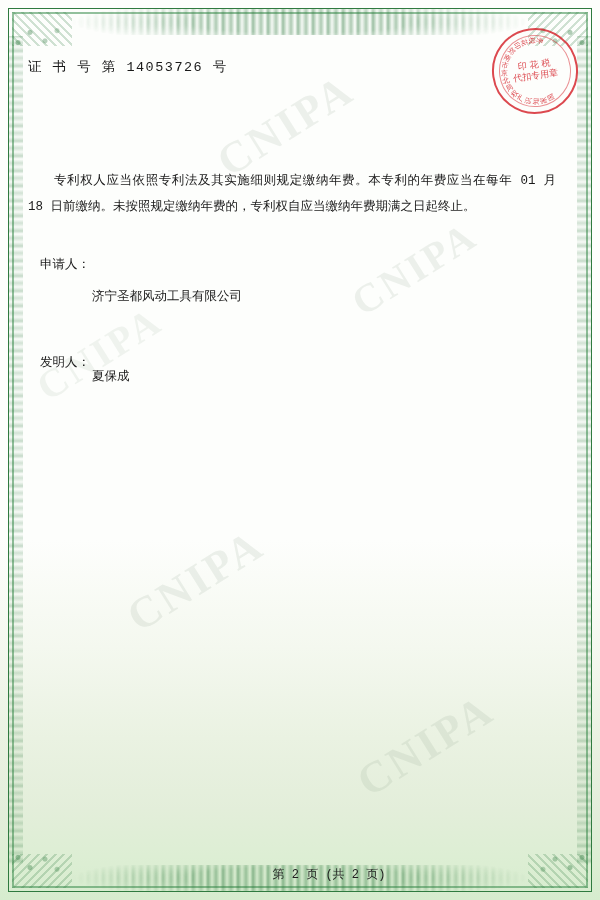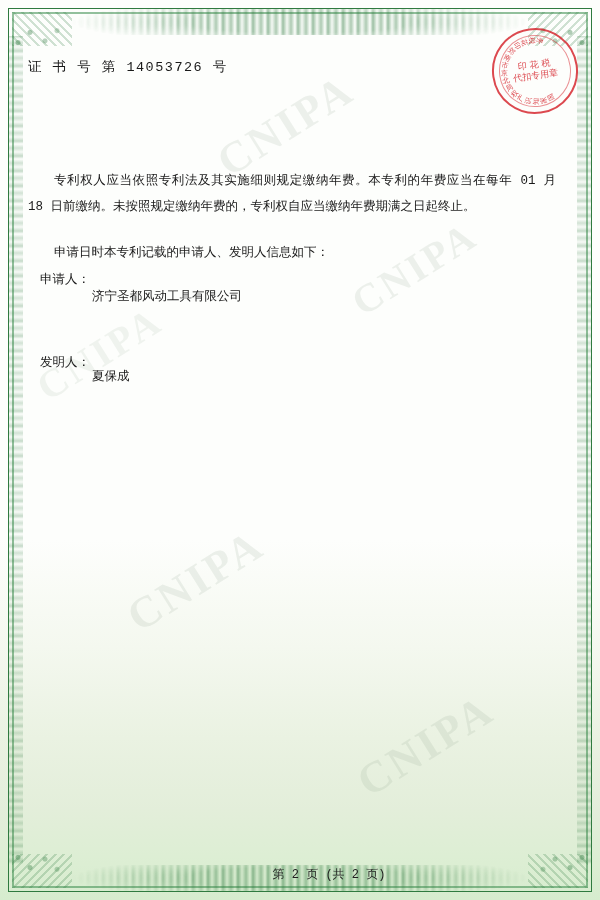--- a/index.html
+++ b/index.html
@@ -190,21 +190,21 @@
     text-align: justify;
   }
   .para.p1 { top: 148px; text-indent: 26px; margin-top: 20px; }
   .para.p2 { top: 240px; text-indent: 26px; }
 
   .label {
     position: absolute;
     left: 40px;
     font-size: 12.5px;
   }
-  .lbl-applicant { top: 271px; }
+  .lbl-applicant { top: 256px; }
   .lbl-inventor  { top: 354px; }
 
   .value {
     position: absolute;
     left: 92px;
     font-size: 12.5px;
   }
   .val-applicant { top: 288px; }
   .val-inventor  { top: 368px; }
 
@@ -263,21 +263,20 @@
       <div>印 花 税</div>
       <div>代扣专用章</div>
     </div>
   </div>
 
   <div class="content">
     <div class="cn cert-no">证 书 号 第 14053726 号</div>
 
     <div class="cn para p1">专利权人应当依照专利法及其实施细则规定缴纳年费。本专利的年费应当在每年 01 月 18 日前缴纳。未按照规定缴纳年费的，专利权自应当缴纳年费期满之日起终止。</div>
 
-    <div class="cn para p2">申请日时本专利记载的申请人、发明人信息如下：</div>
 
     <div class="cn label lbl-applicant">申请人：</div>
     <div class="cn value val-applicant">济宁圣都风动工具有限公司</div>
 
     <div class="cn label lbl-inventor">发明人：</div>
     <div class="cn value val-inventor">夏保成</div>
 
     <div class="cn footer">第 2 页 (共 2 页)</div>
   </div>
 

